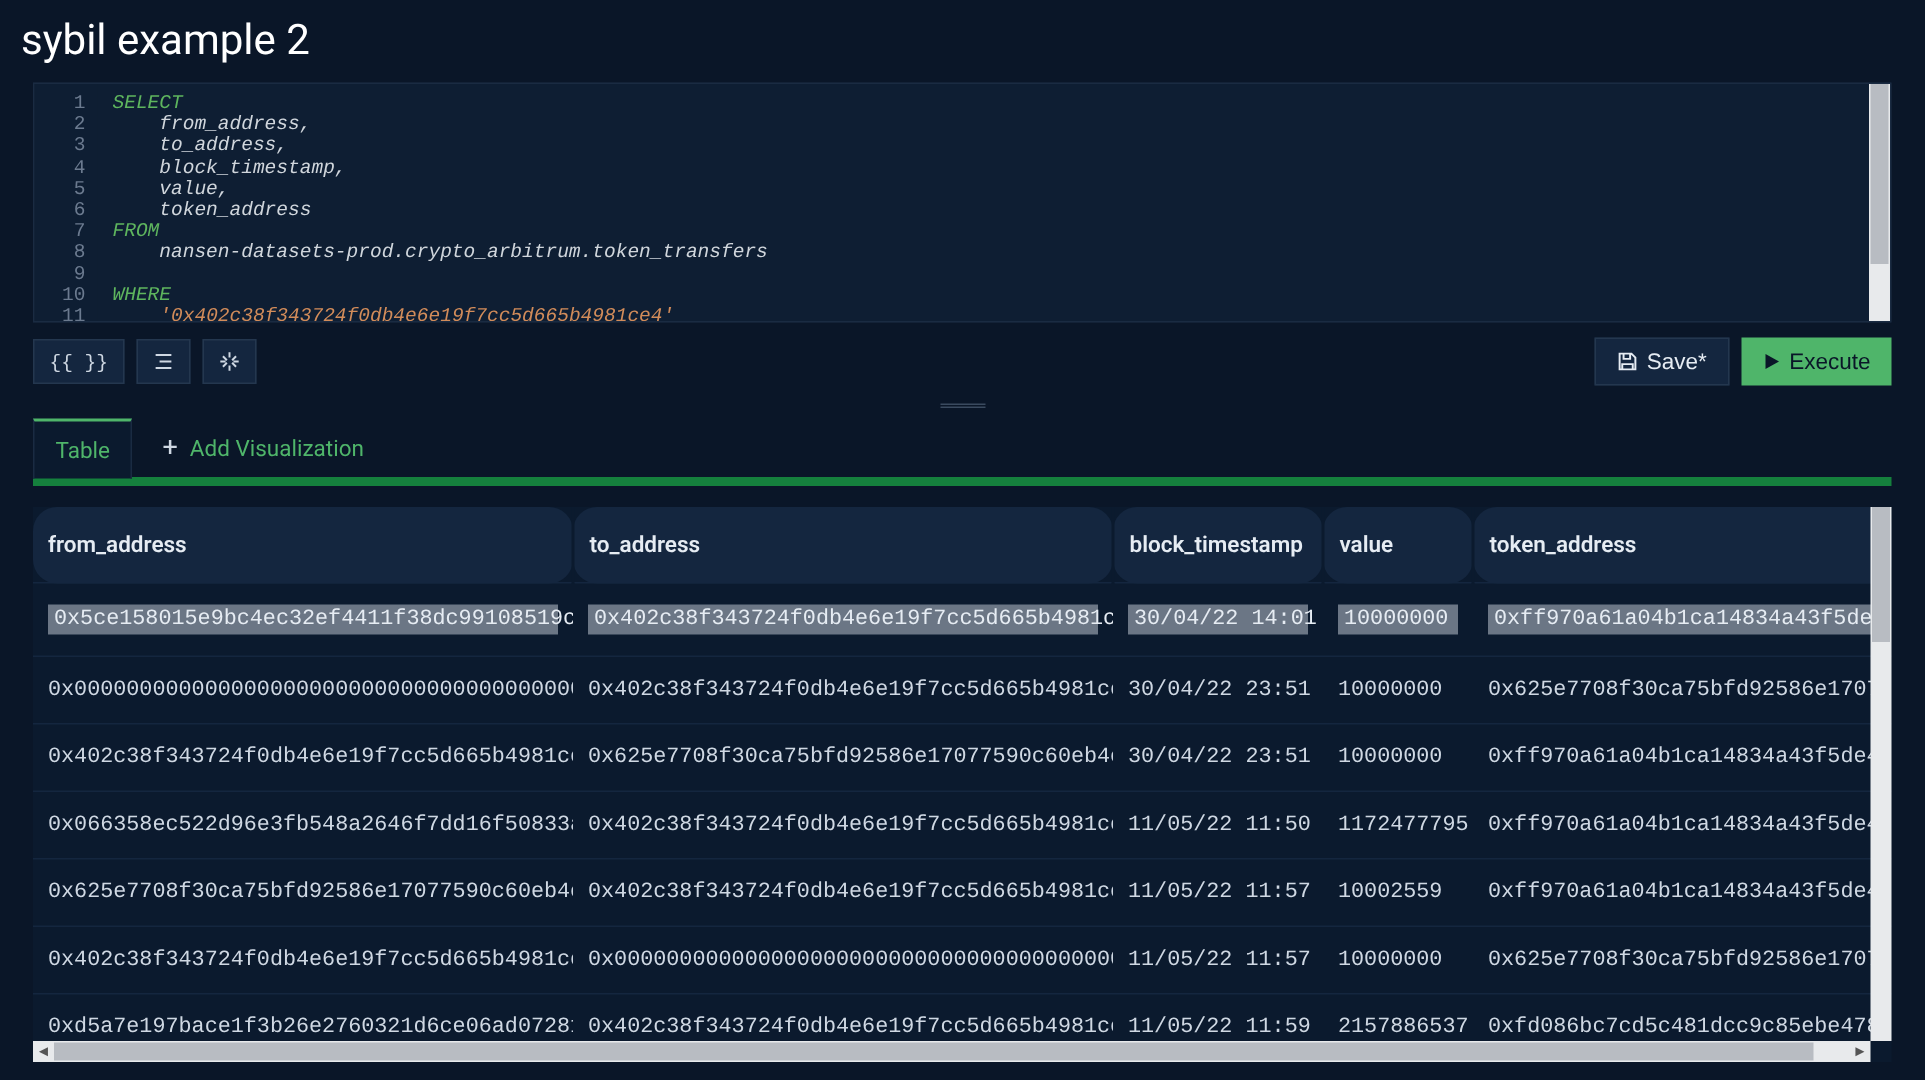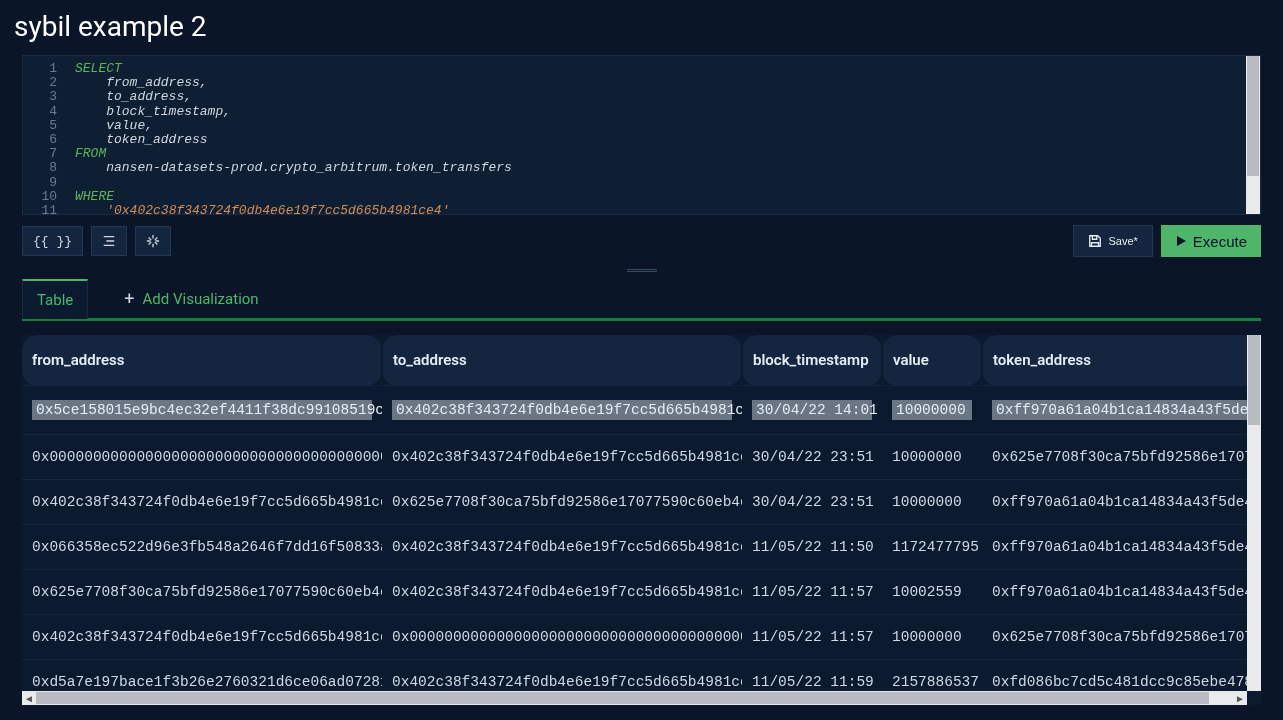--- a/index.html
+++ b/index.html
@@ -83,21 +83,21 @@
   .spacer { flex: 1; }
   .save-btn {
     background: #14263f;
     border: 1px solid #24374f;
     color: #e6ecf3;
     height: 32px;
     padding: 0 14px;
     display: inline-flex;
     align-items: center;
     gap: 6px;
-    font-size: 11px;
+    font-size: 15px;
     cursor: pointer;
   }
   .exec-btn {
     background: #4fb56a;
     color: #0a1628;
     border: none;
     height: 32px;
     padding: 0 14px;
     display: inline-flex;
     align-items: center;
@@ -113,22 +113,22 @@
   }
   .drag-handle span {
     width: 30px; height: 3px;
     border-top: 1px solid #3a4a5f;
     border-bottom: 1px solid #3a4a5f;
   }
   .tabs-row {
     margin: 6px 22px 0 22px;
     display: flex;
     align-items: center;
-    gap: 36px;
-    border-bottom: 3px solid #15803d;
+    gap: 20px;
+    border-bottom: 6px solid #15803d;
   }
   .tab {
     padding: 10px 14px 10px 14px;
     color: #cfd8e3;
     cursor: pointer;
     font-size: 15px;
   }
   .tab.active {
     color: #4fb56a;
     border-top: 2px solid #4fb56a;

